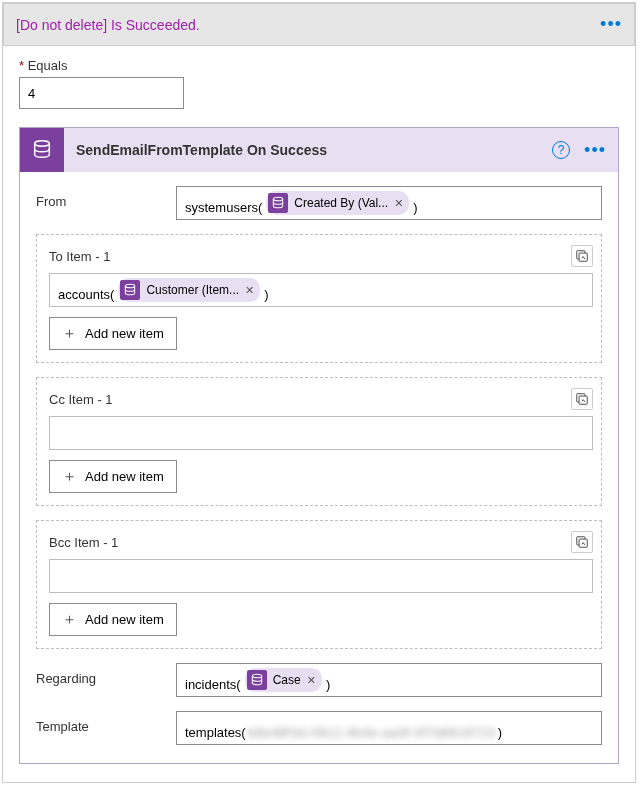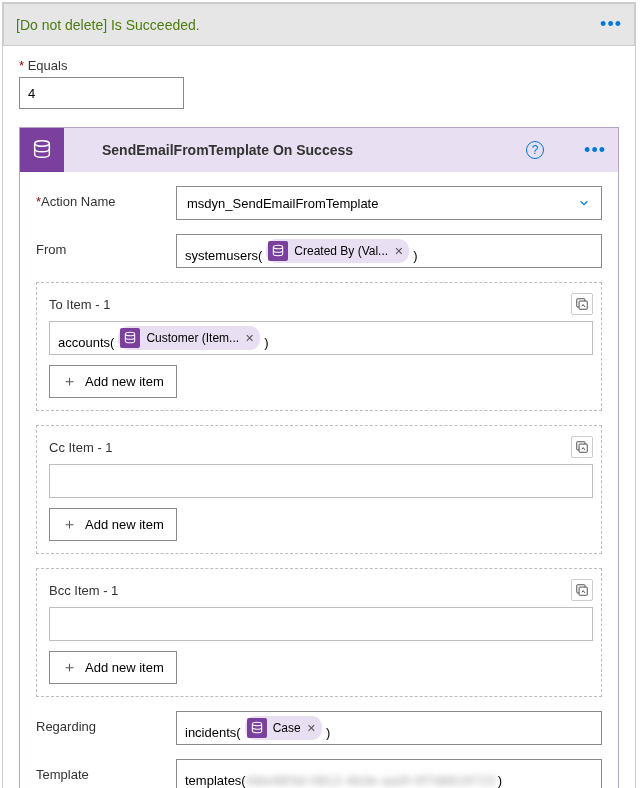--- a/index.html
+++ b/index.html
@@ -1,31 +1,31 @@
 <!DOCTYPE html>
 <html><head>
 <meta charset="utf-8">
 <style>
   * { box-sizing: border-box; margin: 0; padding: 0; font-family: "Segoe UI", Arial, sans-serif; }
   body { padding: 2px; background: #fff; }
   .wrap { width: 634px; border: 1px solid #ccc; background: #fff; }
 
   
   .gray-header { background: #e6e6e6; border: 1px solid #ccc; padding: 10px 12px; display: flex; align-items: center; justify-content: space-between; }
-  .gray-header .title { font-size: 14px; color: #4d7c0f; }
+  .gray-header .title { font-size: 14px; color: #a21caf; }
   .dots { color: #0078d4; font-size: 18px; letter-spacing: 1px; cursor: pointer; }
 
   .body { padding: 12px 16px 18px 16px; }
   .req { color: #a80000; }
   .lbl { font-size: 13px; color: #333; display: block; margin-bottom: 4px; }
   .small-input { width: 165px; height: 32px; border: 1px solid #8a8a8a; padding: 4px 8px; font-size: 13px; }
 
   
   .card { border: 1px solid #b7a3ca; margin-top: 18px; }
-  .card-header { background: #e9dff2; display: flex; align-items: center; padding: 0 12px 0 0; height: 44px; gap: 26px; }
+  .card-header { background: #e9dff2; display: flex; align-items: center; padding: 0 12px 0 0; height: 44px; }
   .card-icon { width: 44px; height: 44px; background: #7b3f9d; display: flex; align-items: center; justify-content: center; margin-right: 12px; }
   .card-title { font-size: 14px; color: #333; font-weight: 600; flex: 1; }
   .help { color: #0078d4; border: 1.5px solid #0078d4; border-radius: 50%; width: 18px; height: 18px; display: inline-flex; align-items: center; justify-content: center; font-size: 12px; margin-right: 14px; cursor: pointer; }
 
   .card-body { padding: 14px 16px 16px 16px; }
   .row { display: flex; align-items: flex-start; margin-bottom: 14px; }
   .row-label { width: 140px; font-size: 13px; color: #333; padding-top: 8px; }
   .row-field { flex: 1; }
 
   .sel-box { border: 1px solid #8a8a8a; height: 34px; display: flex; align-items: center; padding: 0 10px; font-size: 13px; justify-content: space-between; cursor: pointer; }
@@ -75,31 +75,20 @@
             <path d="M4 11v6c0 1.7 3.6 3 8 3s8-1.3 8-3v-6"></path>
           </svg>
         </div>
         <span class="card-title">SendEmailFromTemplate On Success</span>
         <span class="help">?</span>
         <span class="dots">•••</span>
       </div>
 
       <div class="card-body">
 
-        <div class="row">
-          <div class="row-label"><span class="req">*</span><span>Action Name</span></div>
-          <div class="row-field">
-            <div class="sel-box">
-              <span>msdyn_SendEmailFromTemplate</span>
-              <svg class="chev" viewBox="0 0 24 24" stroke="#0078d4" fill="none" stroke-width="2">
-                  <path d="M6 9l6 6 6-6"></path>
-                </svg>
-            </div>
-          </div>
-        </div>
 
         <div class="row">
           <div class="row-label">From</div>
           <div class="row-field">
             <div class="expr-box">
               <span>systemusers(</span>
               <span class="pill">
                 <span class="pill-icon">
                   <svg class="db-svg-sm" viewBox="0 0 24 24" fill="none" stroke="#fff" stroke-width="1.8">
                       <ellipse cx="12" cy="5" rx="8" ry="3"></ellipse>

